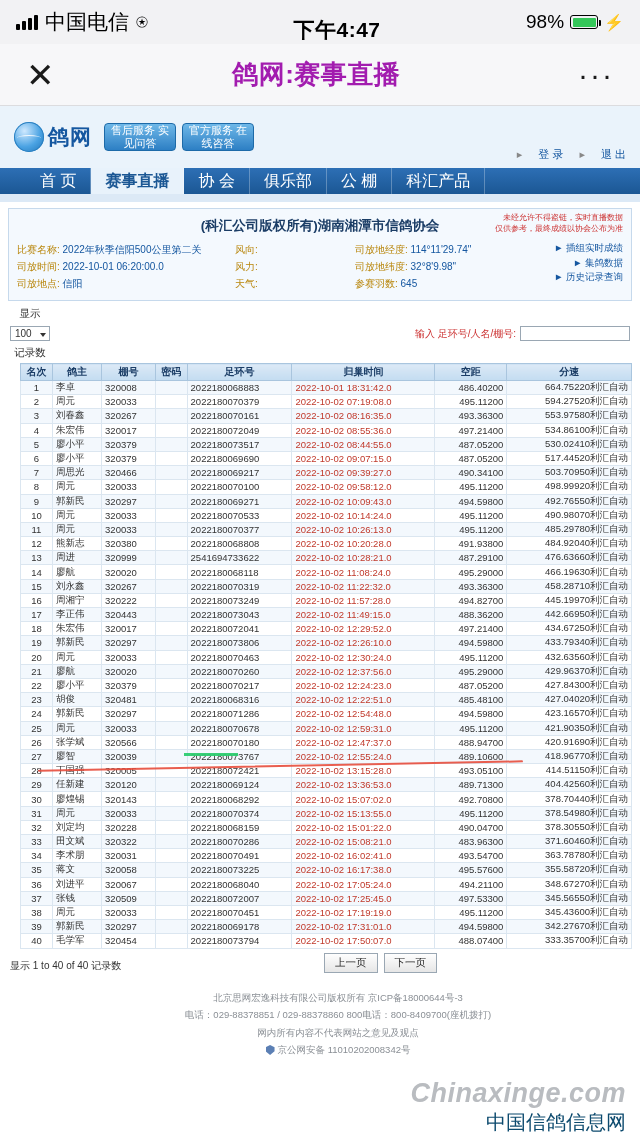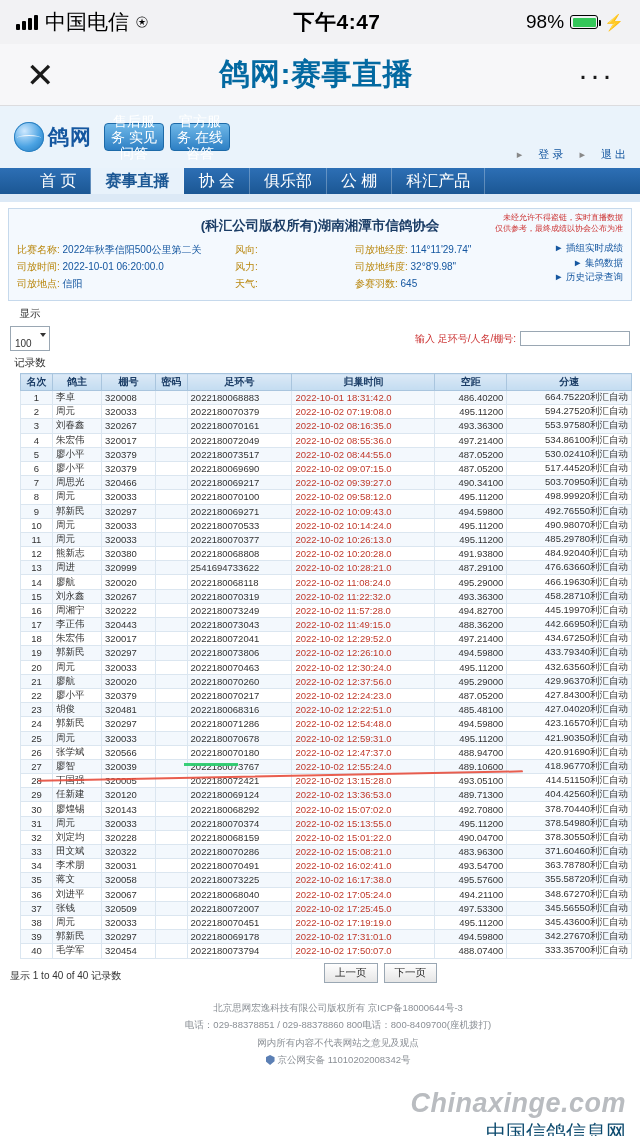--- a/index.html
+++ b/index.html
@@ -6,22 +6,22 @@
   html, body { margin:0; padding:0; }
   body {
     width: 640px; height: 1136px;
     font-family: "Liberation Sans", sans-serif;
     background: #e9eaec;
     overflow: hidden;
   }
   
   .statusbar {
     height: 44px;
-    display: flex; align-items: center;
-    padding: 4px 16px;
+    display: flex; 
+    padding: 16px 16px;
     background: #f2f2f4;
     font-size: 21px; color: #000; gap: 48px;
   }
   .sb-left { display:flex; align-items:center; gap:7px; flex: 0 0 auto; }
   .sb-center { flex: 1 1 auto; text-align:center; font-weight:600; letter-spacing:.5px;}
   .sb-right { display:flex; align-items:center; gap:6px; flex: 0 0 auto; }
   .bars { display:flex; align-items:flex-end; gap:2px; height:16px;}
   .bars i { display:block; width:4px; background:#000; border-radius:1px;}
   .bars i:nth-child(1){height:6px}
   .bars i:nth-child(2){height:9px}
@@ -42,21 +42,21 @@
   .bolt{ font-size:16px; }
 
   
   .titlebar {
     height: 62px; background:#f7f7f9;
     display:flex; align-items:center; justify-content:space-between;
     padding: 0 26px;
     border-bottom:1px solid #dcdcdf;
   }
   .close-x { font-size:34px; font-weight:300; color:#1a1a1a; line-height:1; }
-  .page-title { font-size:30px; font-weight:700; color:#0369a1; letter-spacing:.5px;}
+  .page-title { font-size:26px; font-weight:700; color:#a21caf; letter-spacing:.5px;}
   .dots { font-size:30px; color:#1a1a1a; letter-spacing:2px; line-height:.5;}
 
   
   .site { background:#fff; height: calc(1136px - 44px - 62px); overflow:hidden; }
 
   
   .site-head {
     height:62px; background:#eaf3fb; display:flex; align-items:center; padding:6px 14px;
     position:relative;
   }
@@ -66,23 +66,23 @@
     background: radial-gradient(circle at 35% 30%, #cfe9ff 0%, #4ba3e3 55%, #1f74b8 100%);
     position:relative; box-shadow:0 0 0 1px #2a7fc0 inset;
   }
   .globe::before{
     content:''; position:absolute; left:3px; top:13px; width:24px;height:5px;
     border-top:1.4px solid rgba(255,255,255,.85); border-radius:50%;
   }
   .logo-text{ font-size:21px;font-weight:700;color:#1557a0; letter-spacing:1px;}
   .head-btns { display:flex; gap:6px; margin-left:12px; }
   .head-btn{
-    width:60px;height:28px;border-radius:4px;
+    width:72px;height:28px;border-radius:4px;
     background:linear-gradient(#6fb8e8,#2d7fc4);
-    color:#fff;font-size:14px;line-height:1.15;
+    color:#fff;font-size:11px;line-height:1.15;
     display:flex;align-items:center;justify-content:center;text-align:center;
     border:1px solid #1d6aa8; padding:1px 2px;
   }
   .head-right{
     position:absolute; right:14px; bottom:6px;
     font-size:11px;color:#1557a0; display:flex; gap:16px; align-items:center;
   }
   .head-right .arr{ color:#888; }
 
   
@@ -117,21 +117,21 @@
   }
 
   
   .ctrl-row{
     display:flex; align-items:center; justify-content:space-between;
     margin:6px 10px 3px; font-size:10.5px; color:#333;
   }
   .ctrl-left{ display:flex; align-items:center; gap:5px;flex-direction:column;}
   .select{
     border:1px solid #9aa7b3; background:#fff; font-size:10px;
-    padding:11px 14px 1px 4px; position:relative; min-width:40px;
+    padding:1px 14px 1px 4px; position:relative; min-width:40px;
   }
   .select::after{
     content:''; position:absolute; right:3px; top:6px;
     border-left:3px solid transparent;border-right:3px solid transparent;border-top:4px solid #333;
   }
   .ctrl-right{ display:flex; align-items:center; gap:4px; color:#c33; font-size:10px;}
   .ctrl-right input{
     width:110px;height:15px;border:1px solid #9aa7b3; font-size:10px; padding:0 3px;
   }
 

